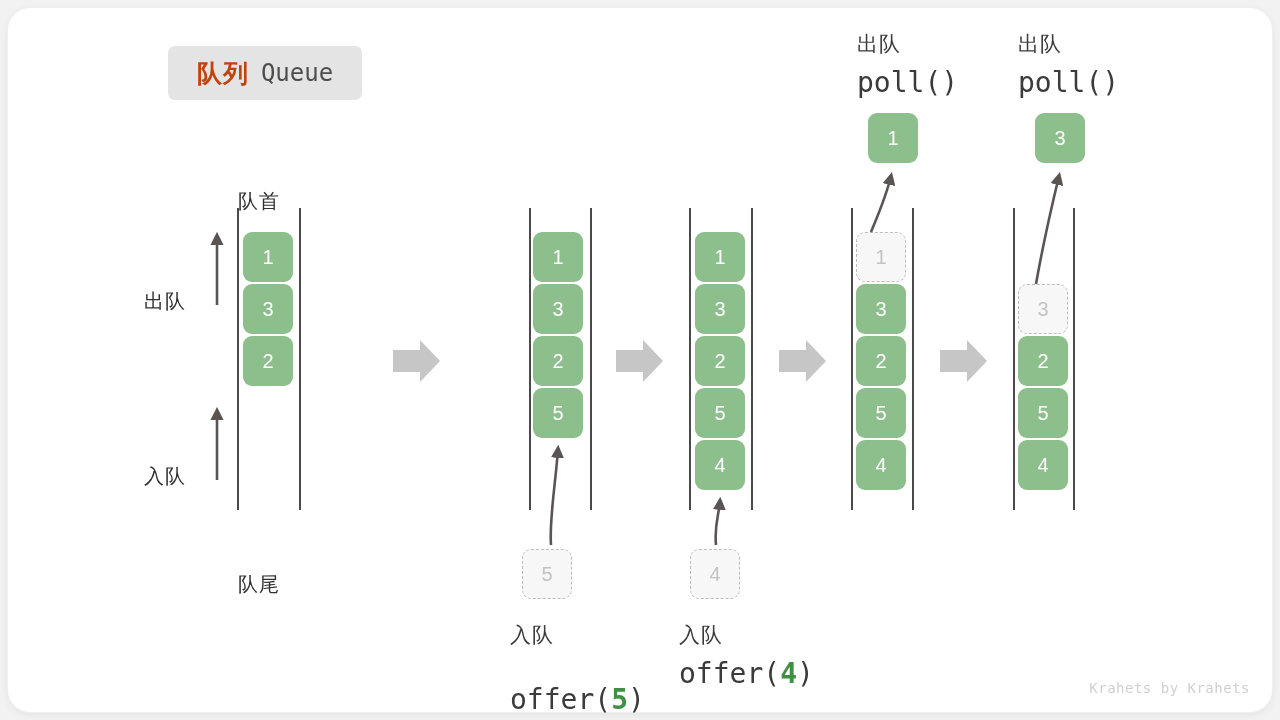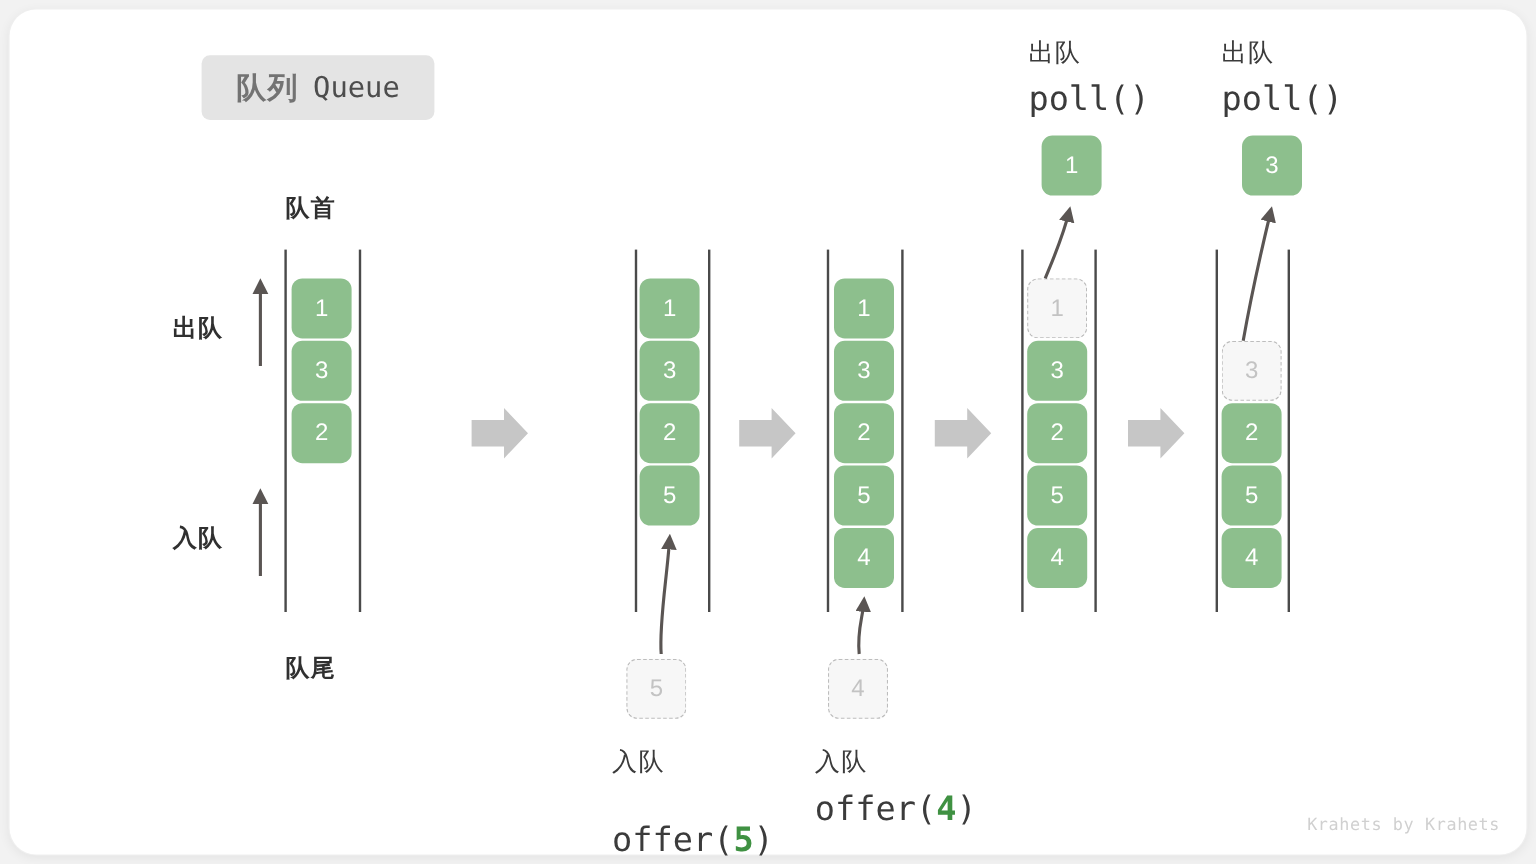--- a/index.html
+++ b/index.html
@@ -43,40 +43,41 @@
     background: #e4e4e4;
     border-radius: 7px;
     display: flex;
     align-items: center;
     justify-content: center;
     gap: 12px;
   }
   #title-chip .cn {
     font-size: 25px;
     font-weight: bold;
-    color: #737373;
+    color: #c2410c;
     letter-spacing: 1px;
   }
   #title-chip .en {
     font-family: "DejaVu Sans Mono", "Liberation Mono", monospace;
     font-size: 24px;
     color: #4d4d4d;
   }
 
   
   .lbl {
     position: absolute;
     white-space: pre;
     color: #3a3a3a;
   }
   .lbl-cn-bold {
     font-size: 20px;
-    font-weight: bold;
+    font-weight: normal;
     color: #303030;
     letter-spacing: 1px;
+    margin-top: 28px;
   }
   .lbl-cn {
     font-size: 21px;
     color: #3b3b3b;
     letter-spacing: 1px;
   }
   .lbl-mono {
     font-family: "DejaVu Sans Mono", "Liberation Mono", monospace;
     font-size: 28px;
     color: #3b3b3b;

